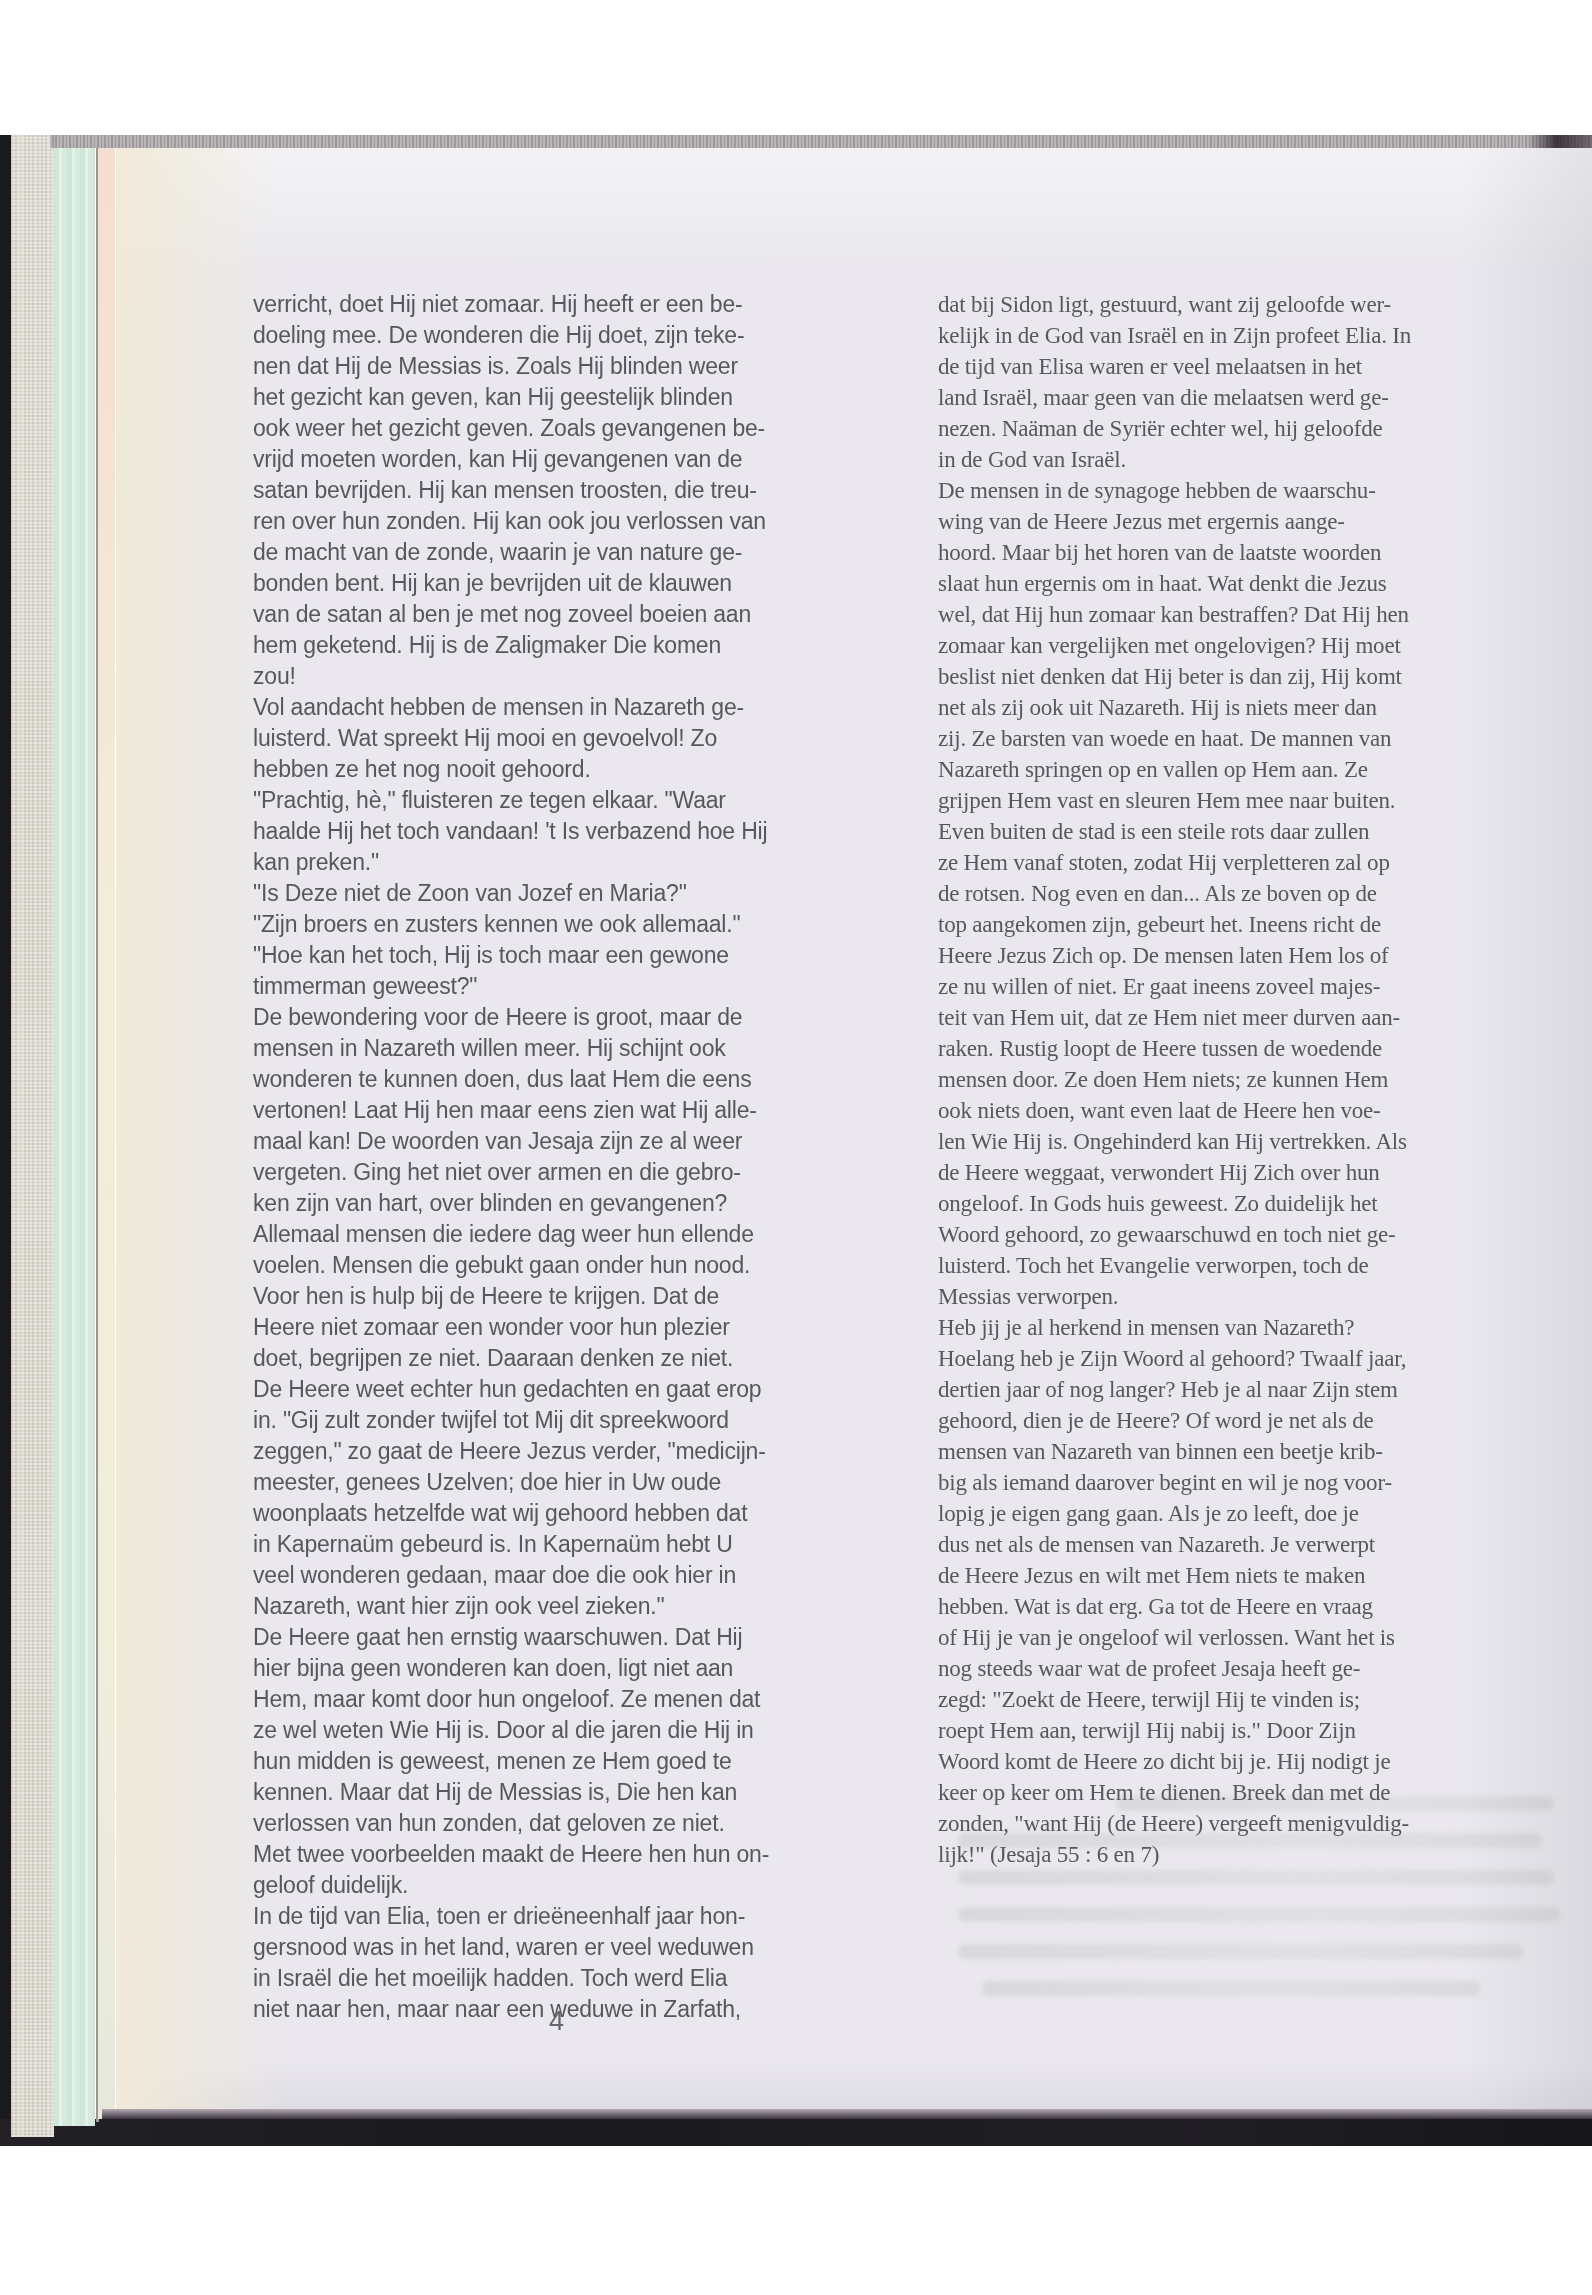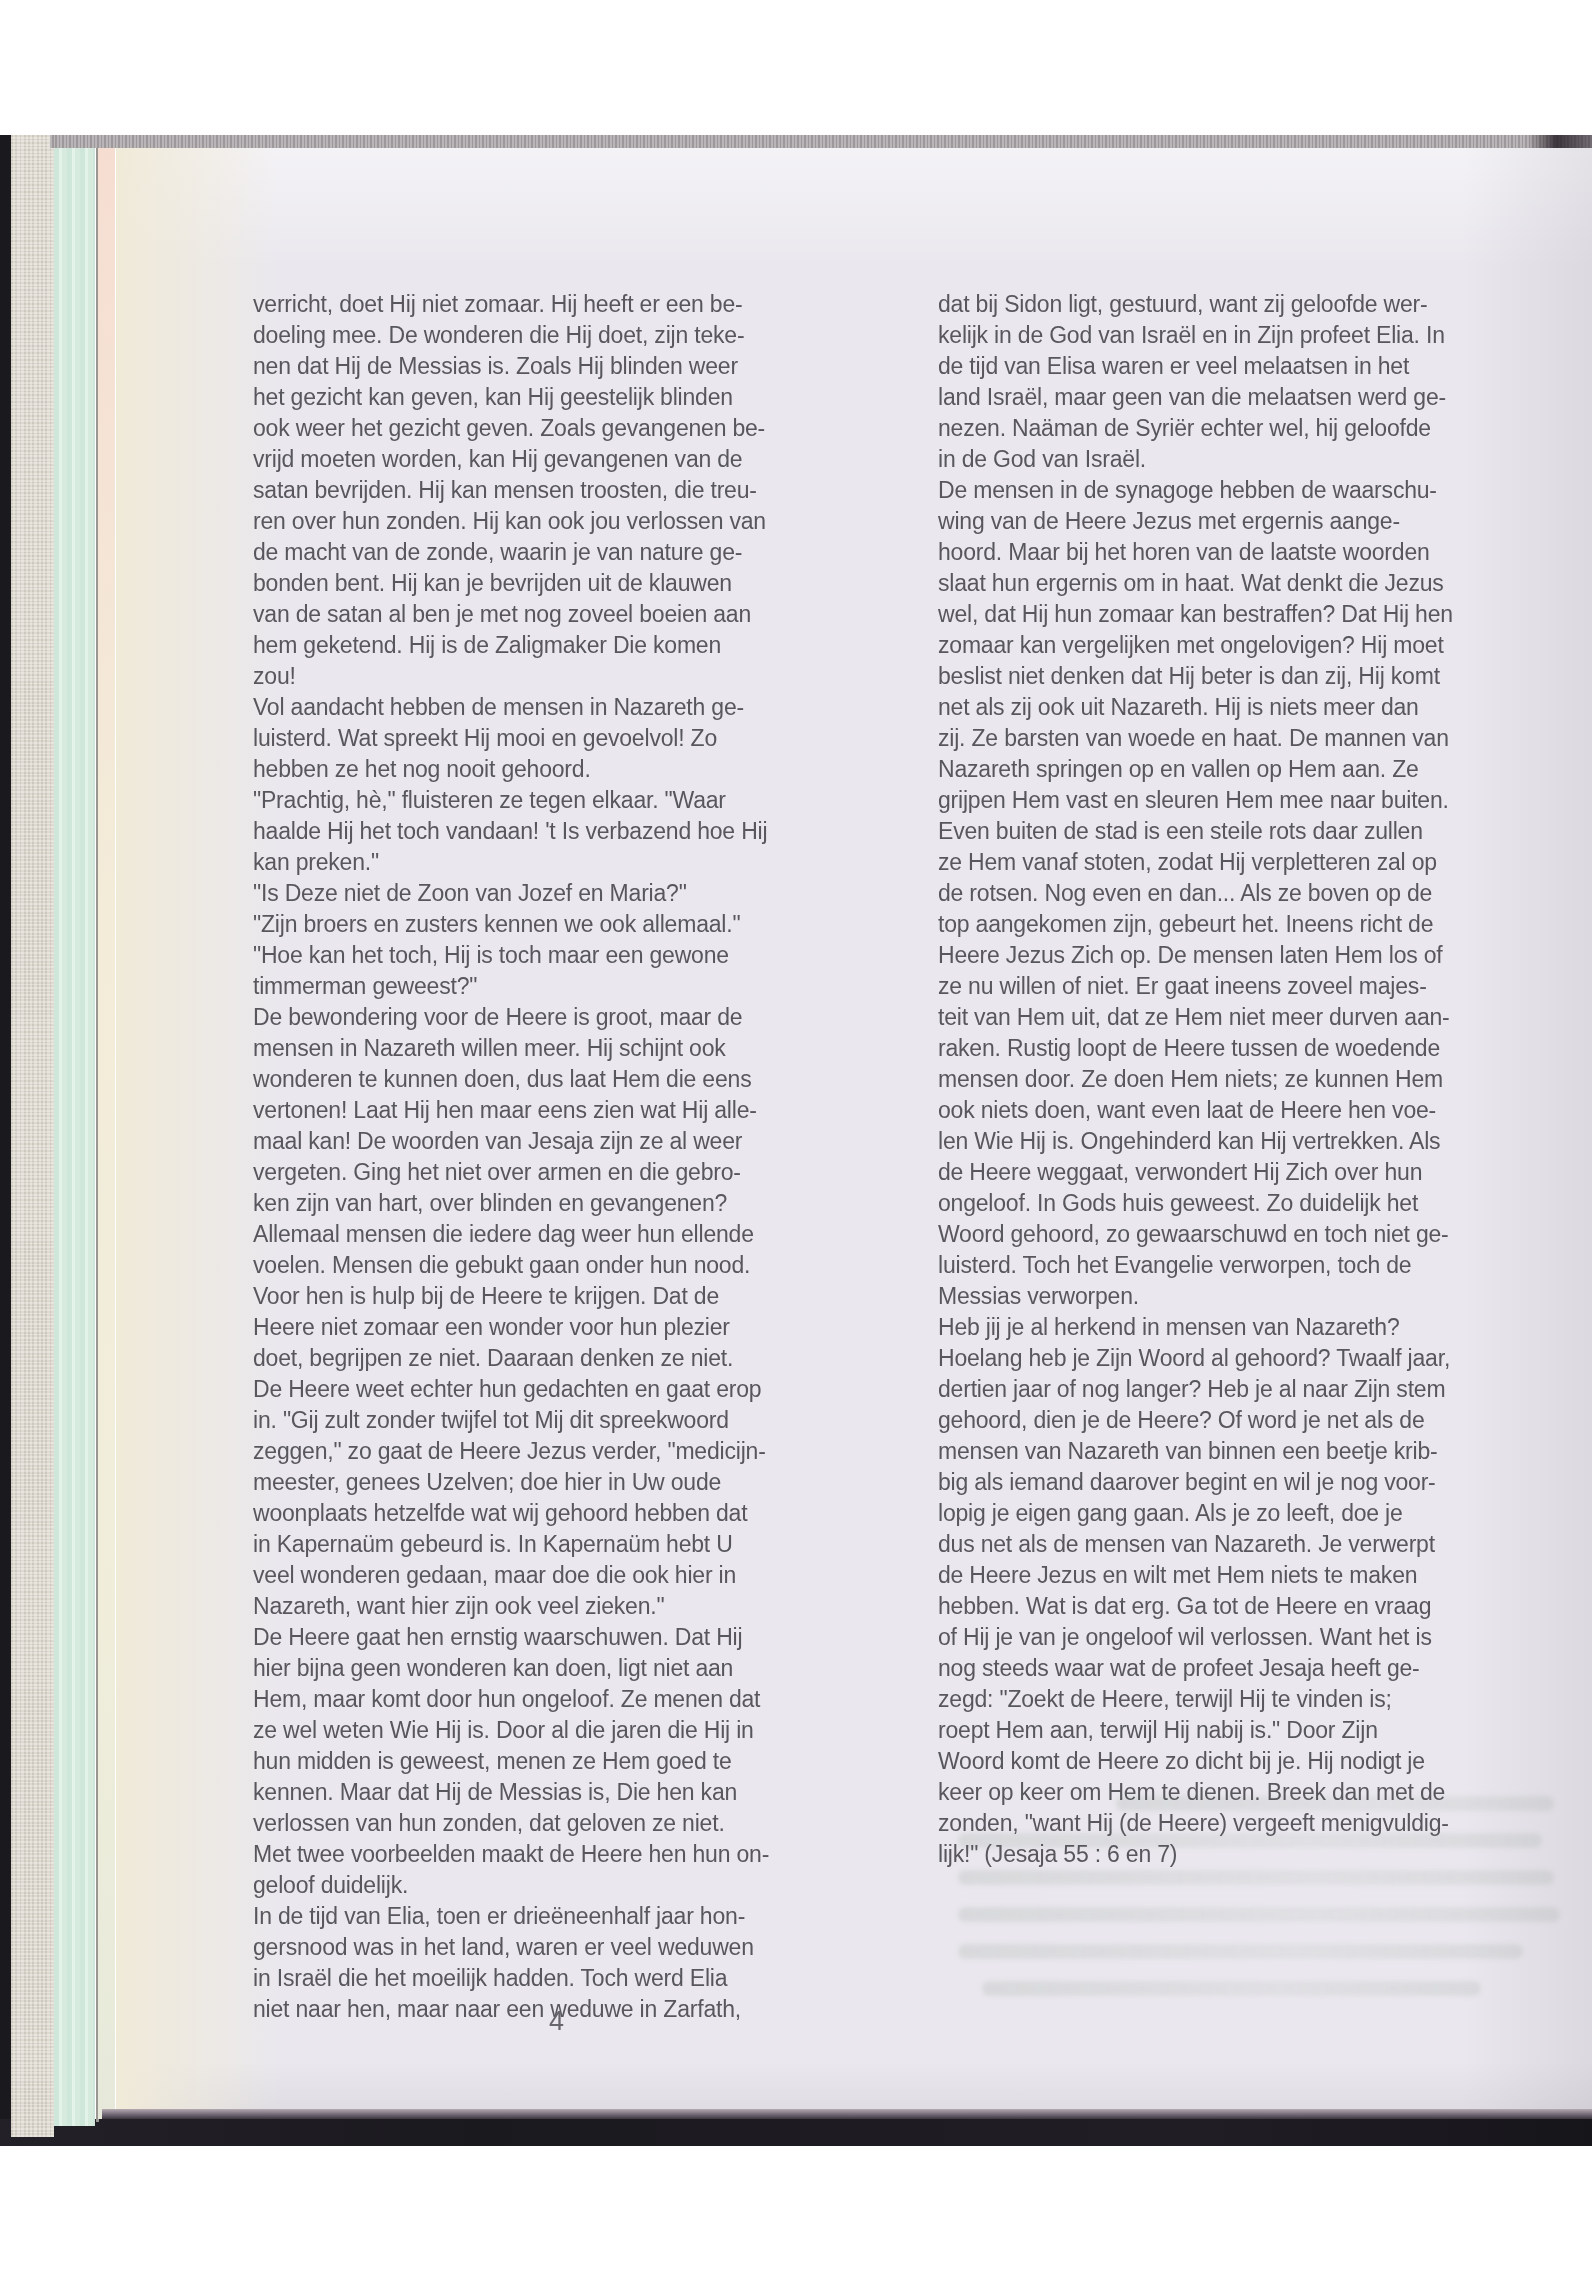--- a/index.html
+++ b/index.html
@@ -47,21 +47,21 @@
 
   
   .page-bottom-edge{position:absolute;left:102px;top:1974px;width:1490px;height:10.4px;z-index:3;
            background:linear-gradient(180deg,var(--bottom_edge_line) 0,#6c6370 60%,#3c3640);}
 
   
   .col{position:absolute;z-index:4;width:630px;
        font-size:23px;line-height:31px;letter-spacing:-0.2px;
        color:var(--body_text);white-space:pre;overflow:hidden;}
   .col-left{left:253px;top:154px;height:1735px;}
-  .col-right{left:938px;top:154px;height:1584px;}
+  .col-right{left:938px;top:154px;height:1584px;font-family:Liberation Serif, serif;}
 
   .page-number{position:absolute;left:483px;top:1871px;width:147px;z-index:4;
        text-align:center;font-size:27px;color:var(--page_number_text);}
 
   
   .bleed{position:absolute;left:958px;top:1661px;width:608px;height:216px;z-index:3;
        filter:blur(2.6px);opacity:.55;}
   .bleed .bl{height:14.7px;margin-bottom:22.4px;border-radius:7px;
        background:linear-gradient(90deg,rgba(128,142,128,.30),rgba(128,142,128,.16) 60%,rgba(128,142,128,.28));}
   .bleed .b1{width:72%;margin-left:26%;}

